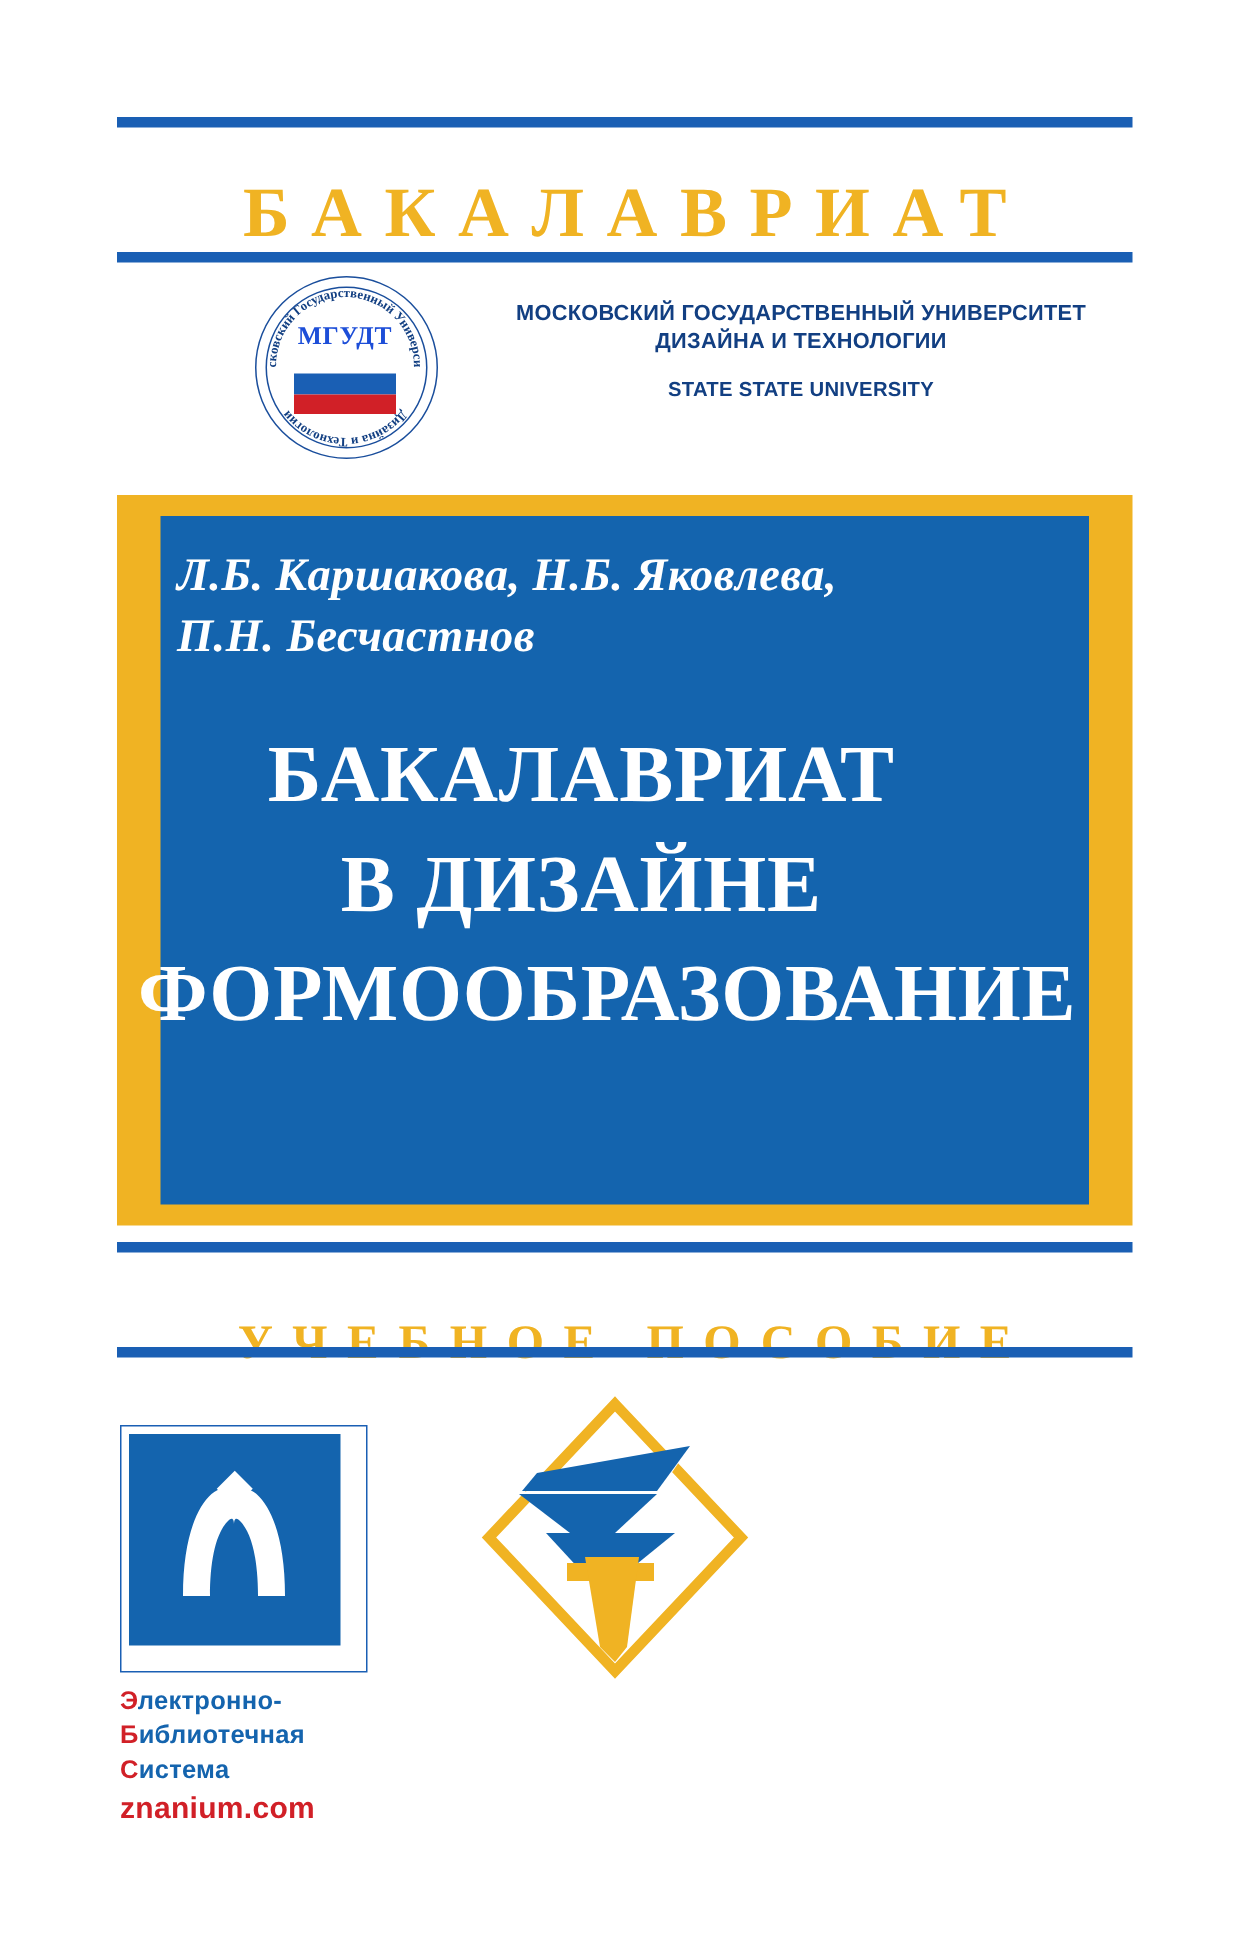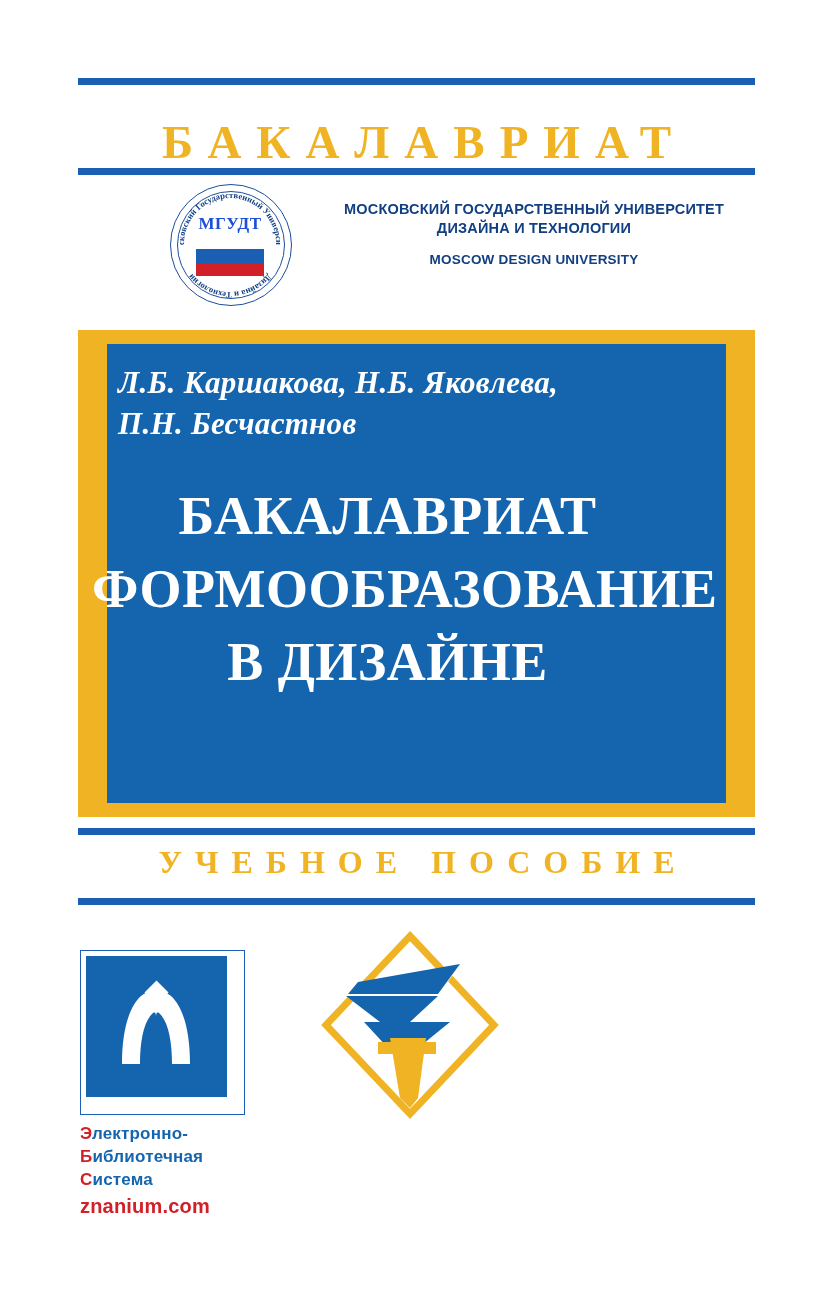--- a/index.html
+++ b/index.html
@@ -188,21 +188,21 @@
     left: 78px;
     width: 677px;
     height: 7px;
     background: #1a5fb4;
   }
   .sub-rule.s1 { top: 828px; }
   .sub-rule.s2 { top: 898px; }
   .subtitle {
     position: absolute;
     left: 78px;
-    top: 836px;
+    top: 868px;
     width: 677px;
     height: 52px;
     line-height: 52px;
     text-align: center;
     color: #f0b323;
     font-family: "Liberation Serif", serif;
     font-weight: bold;
     font-size: 32px;
     letter-spacing: 13px;
     text-indent: 13px;
@@ -301,34 +301,34 @@
           <div class="r"></div>
       </div>
       <div class="abbr">МГУДТ</div>
     </div>
     <div class="uni-names">
       <div class="ru">
         <div>МОСКОВСКИЙ ГОСУДАРСТВЕННЫЙ УНИВЕРСИТЕТ</div>
         <div>ДИЗАЙНА И ТЕХНОЛОГИИ</div>
       </div>
       <div class="en">
-        <div>MOSCOW DESIGN UNIVERSITY</div>
+        <div>STATE STATE UNIVERSITY</div>
       </div>
     </div>
   </div>
 
   <div class="panel-wrap">
     <div class="panel-yellow"></div>
     <div class="panel-blue"></div>
     <div class="authors" style="white-space:pre-line;">Л.Б. Каршакова,  Н.Б. Яковлева,
 П.Н. Бесчастнов</div>
     <div class="book-title">
       <div>БАКАЛАВРИАТ</div>
+      <div>В ДИЗАЙНЕ</div>
       <div>ФОРМООБРАЗОВАНИЕ</div>
-      <div>В ДИЗАЙНЕ</div>
     </div>
   </div>
 
   <div class="sub-rule s1"></div>
   <div class="subtitle">УЧЕБНОЕ ПОСОБИЕ</div>
   <div class="sub-rule s2"></div>
 
   <div class="znanium">
     <div class="mark-outer"></div>
     <div class="mark-inner"></div>

